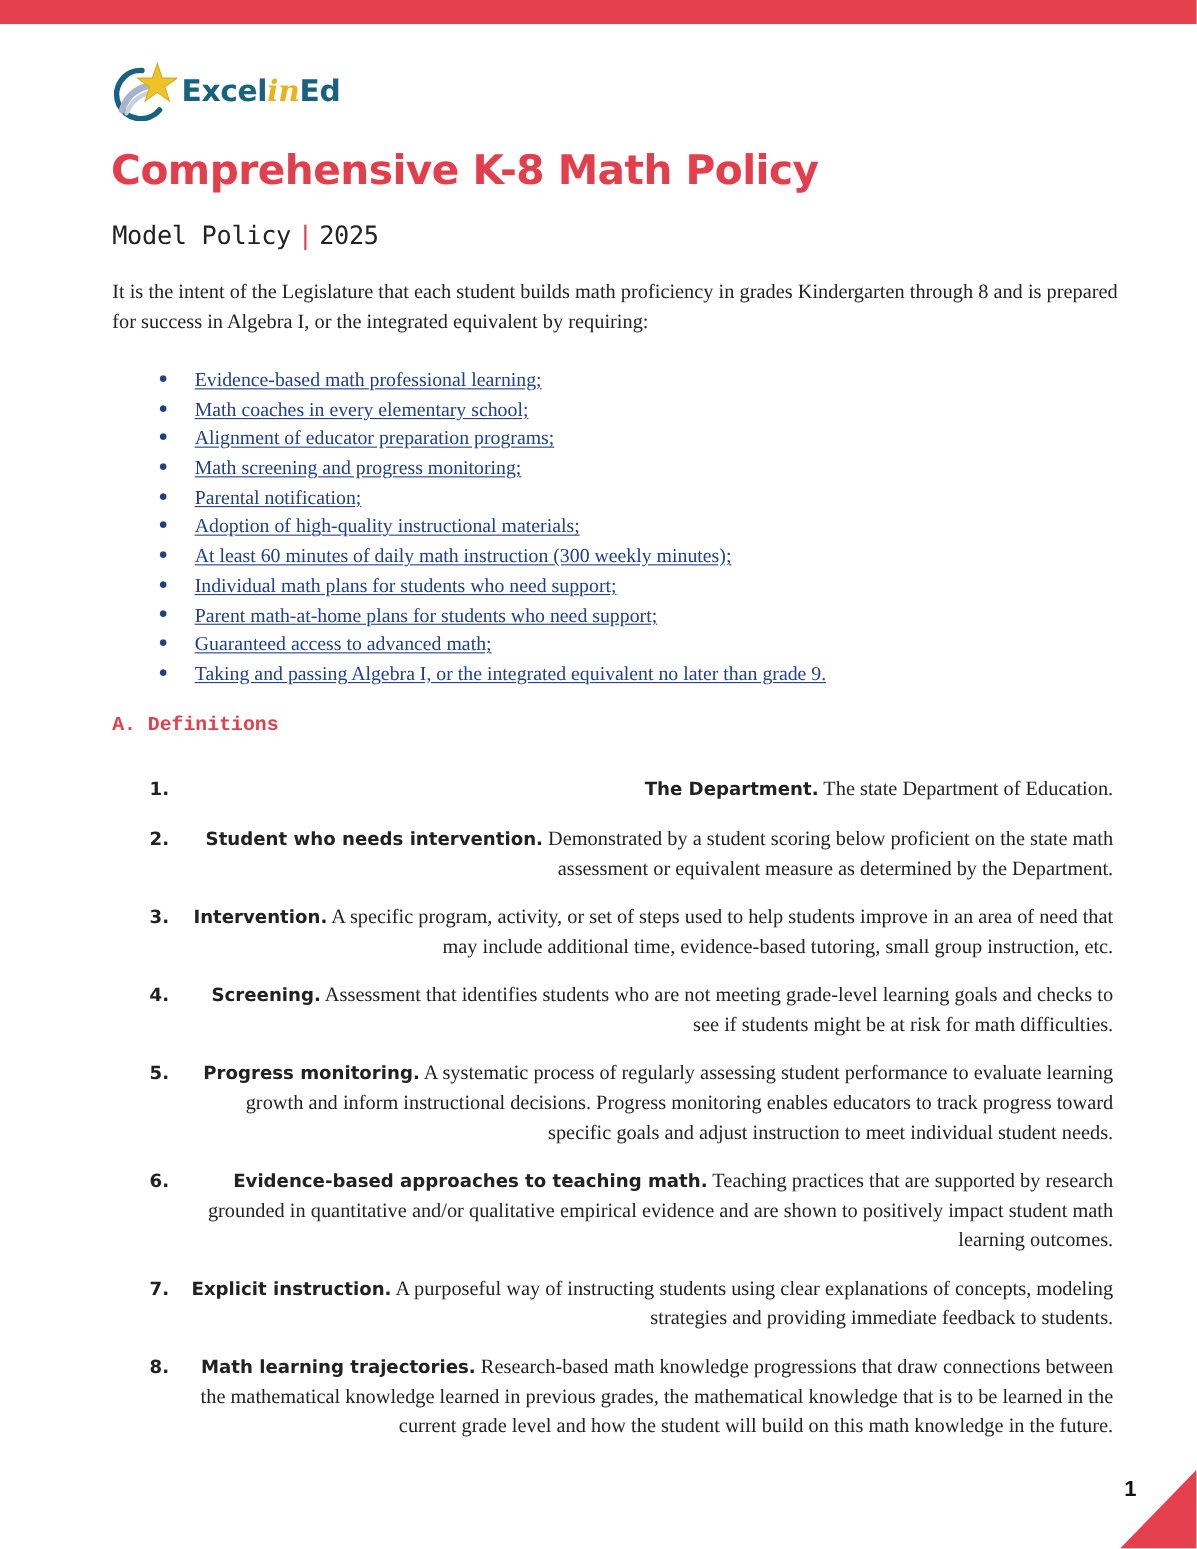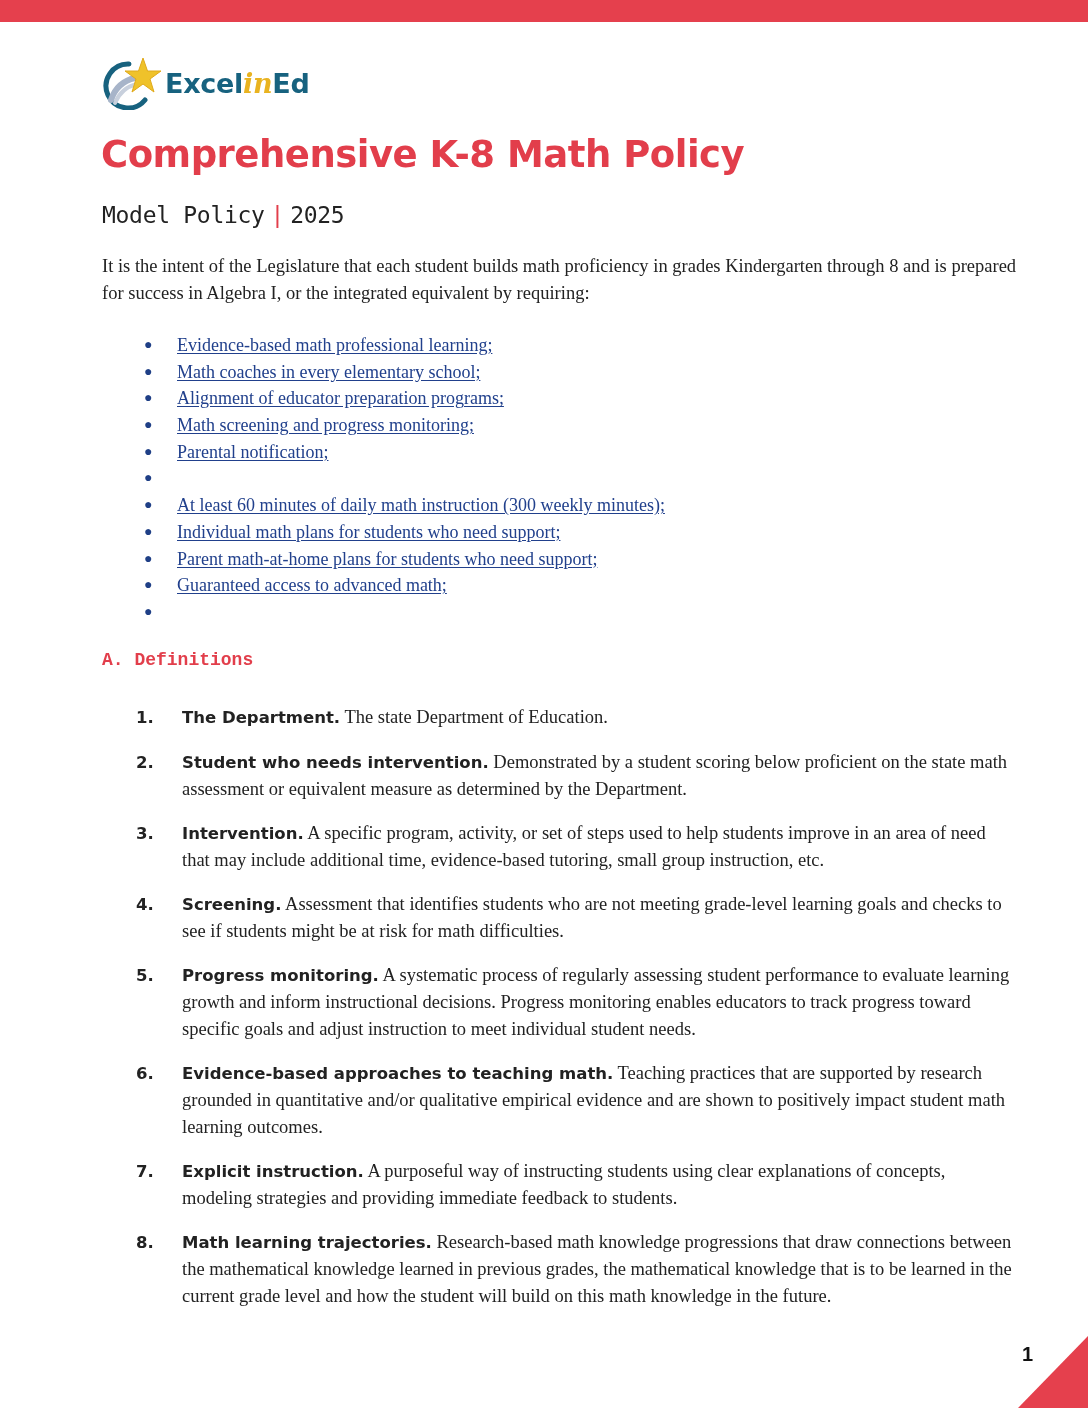--- a/index.html
+++ b/index.html
@@ -17,21 +17,21 @@
     .subtitle .sep { color:#e23e4b; margin:0 6px; }
     .intro { position:absolute; left:102px; top:253px; width:920px; font-size:18.5px; line-height:27px; color:#222; }
     .bullets { position:absolute; left:142px; top:332px; margin:0; padding:0; list-style:none; }
     .bullets li { position:relative; height:26.7px; line-height:26.7px; font-size:18px; padding-left:35px; white-space:nowrap; }
     .bullets li .dot { position:absolute; left:2px; top:0; color:#1f3f86; font-size:14px; }
     .bullets li a { color:#21408c; text-decoration:underline; text-underline-offset:2px;margin-top:36px; }
     .section-head { position:absolute; left:102px; top:650px; font-family:Liberation Mono, monospace; font-weight:bold; font-size:18px; color:#e23e4b; }
     .defs { position:absolute; left:136px; top:0; width:876px; }
     .def { position:absolute; left:0; width:876px; font-size:18.5px; line-height:27px; color:#222; }
     .def .num { position:absolute; left:0; top:0; font-family:"DejaVu Sans", sans-serif; font-weight:bold; font-size:16.5px; }
-    .def .body { margin-left:46px; }
+    .def .body { margin-left:32px;text-align:right; }
     .def .term { font-family:"DejaVu Sans", sans-serif; font-weight:bold; font-size:16.5px; }
     .pagenum { position:absolute; left:1022px; top:1343px; font-family:"Liberation Sans", sans-serif; font-size:20px; font-weight:bold; color:#111; }
     .corner { position:absolute; right:0; bottom:0; width:70px; height:72px; background:#e5404d;
       clip-path: polygon(100% 0, 100% 100%, 0 100%); }
   </style>
 </head>
 <body>
 
 <div class="topbar"></div>
 
@@ -54,26 +54,26 @@
 </div>
 
 <div class="intro">It is the intent of the Legislature that each student builds math proficiency in grades Kindergarten through 8 and is prepared for success in Algebra I, or the integrated equivalent by requiring:</div>
 
 <ul class="bullets">
   <li><span class="dot">●</span><a>Evidence-based math professional learning;</a></li>
   <li><span class="dot">●</span><a>Math coaches in every elementary school;</a></li>
   <li><span class="dot">●</span><a>Alignment of educator preparation programs;</a></li>
   <li><span class="dot">●</span><a>Math screening and progress monitoring;</a></li>
   <li><span class="dot">●</span><a>Parental notification;</a></li>
-  <li><span class="dot">●</span></li>
+  <li><span class="dot">●</span><a>Adoption of high-quality instructional materials;</a></li>
   <li><span class="dot">●</span><a>At least 60 minutes of daily math instruction (300 weekly minutes);</a></li>
   <li><span class="dot">●</span><a>Individual math plans for students who need support;</a></li>
   <li><span class="dot">●</span><a>Parent math-at-home plans for students who need support;</a></li>
   <li><span class="dot">●</span><a>Guaranteed access to advanced math;</a></li>
-  <li><span class="dot">●</span></li>
+  <li><span class="dot">●</span><a>Taking and passing Algebra I, or the integrated equivalent no later than grade 9.</a></li>
 </ul>
 
 <div class="section-head">A. Definitions</div>
 
 <div class="defs">
   <div class="def" style="top:704px;">
     <span class="num">1.</span>
     <div class="body"><span class="term">The Department.</span> <span>The state Department of Education.</span></div>
   </div>
   <div class="def" style="top:749px;">

